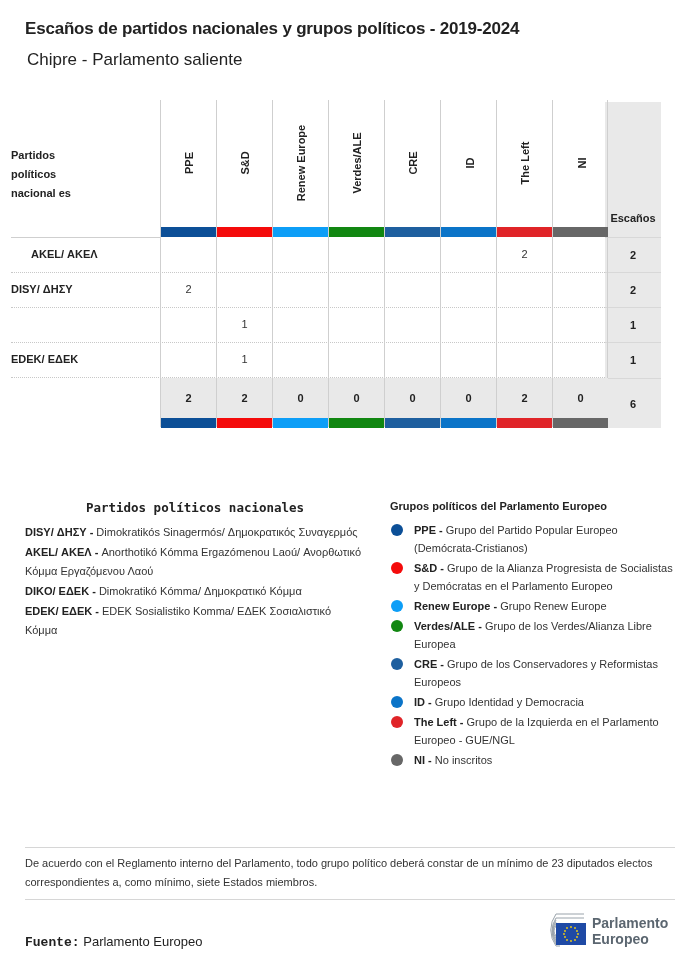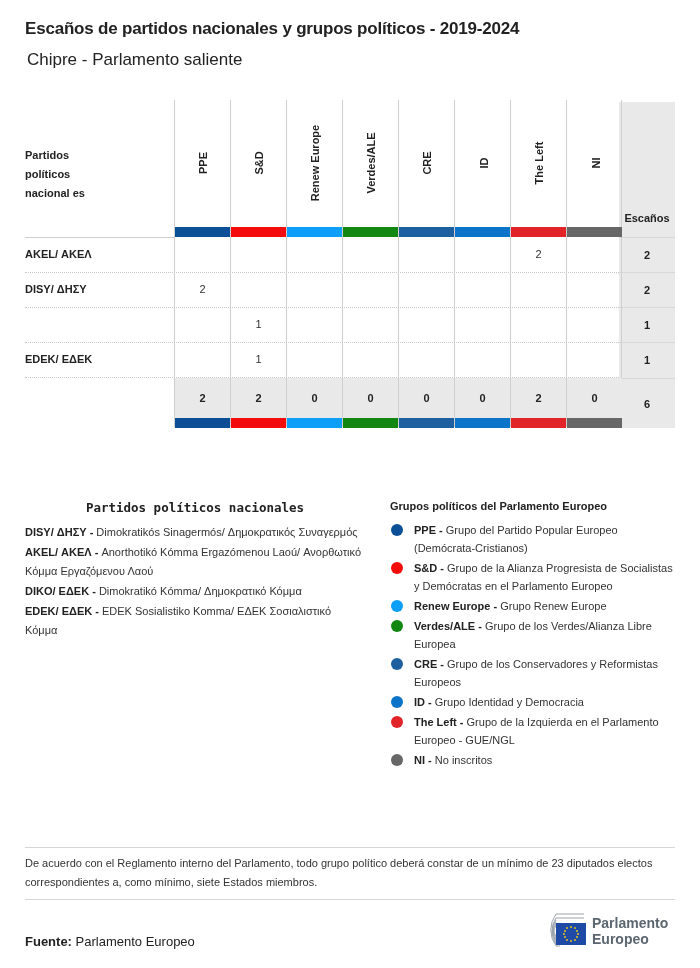--- a/index.html
+++ b/index.html
@@ -3,21 +3,21 @@
 <meta charset="utf-8">
 <style>
   * { box-sizing: border-box; margin: 0; padding: 0; }
   html, body { width: 700px; height: 968px; background: #ffffff; overflow: hidden; }
   body { font-family: "Liberation Sans", "DejaVu Sans", sans-serif; color: #1f1f1f; position: relative; }
 
   .title { position: absolute; left: 25px; top: 19px; font-size: 17px; font-weight: bold; color: #222; letter-spacing: -0.2px; }
   .subtitle { position: absolute; left: 27px; top: 50px; font-size: 17px; color: #222; }
 
   
-  .tbl { position: absolute; left: 25px; top: 100px; width: 650px; height: 330px; }
+  .tbl { position: absolute; left: 11px; top: 100px; width: 650px; height: 330px; }
   .row-head-label { position: absolute; left: 0; top: 46px; width: 60px; font-size: 11px; font-weight: bold; line-height: 19px; color: #222; }
   .col { position: absolute; top: 0; width: 56px; height: 327px; border-left: 1px solid #cfcfcf; }
   .col.last { border-right: 1px solid #cfcfcf; }
   .col-label { position: absolute; left: 0; top: 0; width: 56px; height: 125px; display: flex; align-items: center; justify-content: center; }
   .col-label span { display: block; transform: rotate(-90deg); white-space: nowrap; font-size: 11px; font-weight: bold; color: #222; }
   .col-bar { position: absolute; left: 0; width: 55px; height: 10px; }
   .col-bar.top { top: 127px; }
   .col-bar.bottom { top: 318px; }
   .cell { position: absolute; left: 0; width: 55px; height: 34px; font-size: 11px; color: #333; display: flex; align-items: center; justify-content: center; }
   .tot-bg { position: absolute; left: 0; top: 278px; width: 55px; height: 40px; background: #e9e9e9; }
@@ -40,21 +40,21 @@
 
   .leg-right { position: absolute; left: 390px; top: 500px; width: 290px; }
   .leg-right h3 { font-size: 11px; font-weight: bold; color: #222; margin-bottom: 9px; }
   .leg-item { position: relative; padding-left: 24px; font-size: 11px; line-height: 18px; color: #333; margin-bottom: 2px; }
   .leg-item b { color: #222; }
   .dot { position: absolute; left: 1px; top: 3px; width: 12px; height: 12px; border-radius: 50%; }
 
   .sep { position: absolute; left: 25px; width: 650px; border-top: 1px solid #d6d6d6; }
   .note { position: absolute; left: 25px; top: 854px; width: 650px; font-size: 11px; line-height: 19px; color: #333; }
   .source { position: absolute; left: 25px; top: 934px; font-size: 13px; color: #222; }
-  .source b { font-weight: bold; }
+  .source b { font-weight: bold; font-family: Liberation Mono, monospace; }
 
   .logo { position: absolute; left: 520px; top: 910px; width: 160px; height: 40px; }
   .logo-text { position: absolute; left: 72px; top: 5px; font-size: 14px; font-weight: bold; line-height: 16px; color: #5b6670; }
 </style>
 </head>
 <body>
 
 <div class="title">Escaños de partidos nacionales y grupos políticos - 2019-2024</div>
 <div class="subtitle">Chipre - Parlamento saliente</div>
 
@@ -62,21 +62,21 @@
   <div class="row-head-label">Partidos políticos nacional es</div>
   <div class="hline solid" style="top:137px;width:150px;"></div>
 <div class="esc">
       <div class="esc-label">Escaños</div>
       <div class="esc-cell" style="top: 135px;">2</div>
       <div class="esc-cell" style="top: 170px;">2</div>
       <div class="esc-cell" style="top: 205px;">1</div>
       <div class="esc-cell" style="top: 240px;">1</div>
       <div class="esc-total">6</div>
     </div>
-    <div class="party-name" style="top: 137px;">AKEL/ ΑΚΕΛ</div>
+    <div class="party-name" style="top: 137px; margin-left: 20px;">AKEL/ ΑΚΕΛ</div>
     <div class="hline" style="top: 172px; width: 594px;"></div>
     <div class="party-name" style="top: 172px;">DISY/ ΔΗΣΥ</div>
     <div class="hline" style="top: 207px; width: 594px;"></div>
     <div class="hline" style="top: 242px; width: 594px;"></div>
     <div class="party-name" style="top: 242px;">EDEK/ ΕΔΕΚ</div>
     <div class="hline" style="top: 277px; width: 594px;"></div>
     <div class="col" style="left: 149px;">
       <div class="col-label">
         <span>PPE</span>
       </div>

